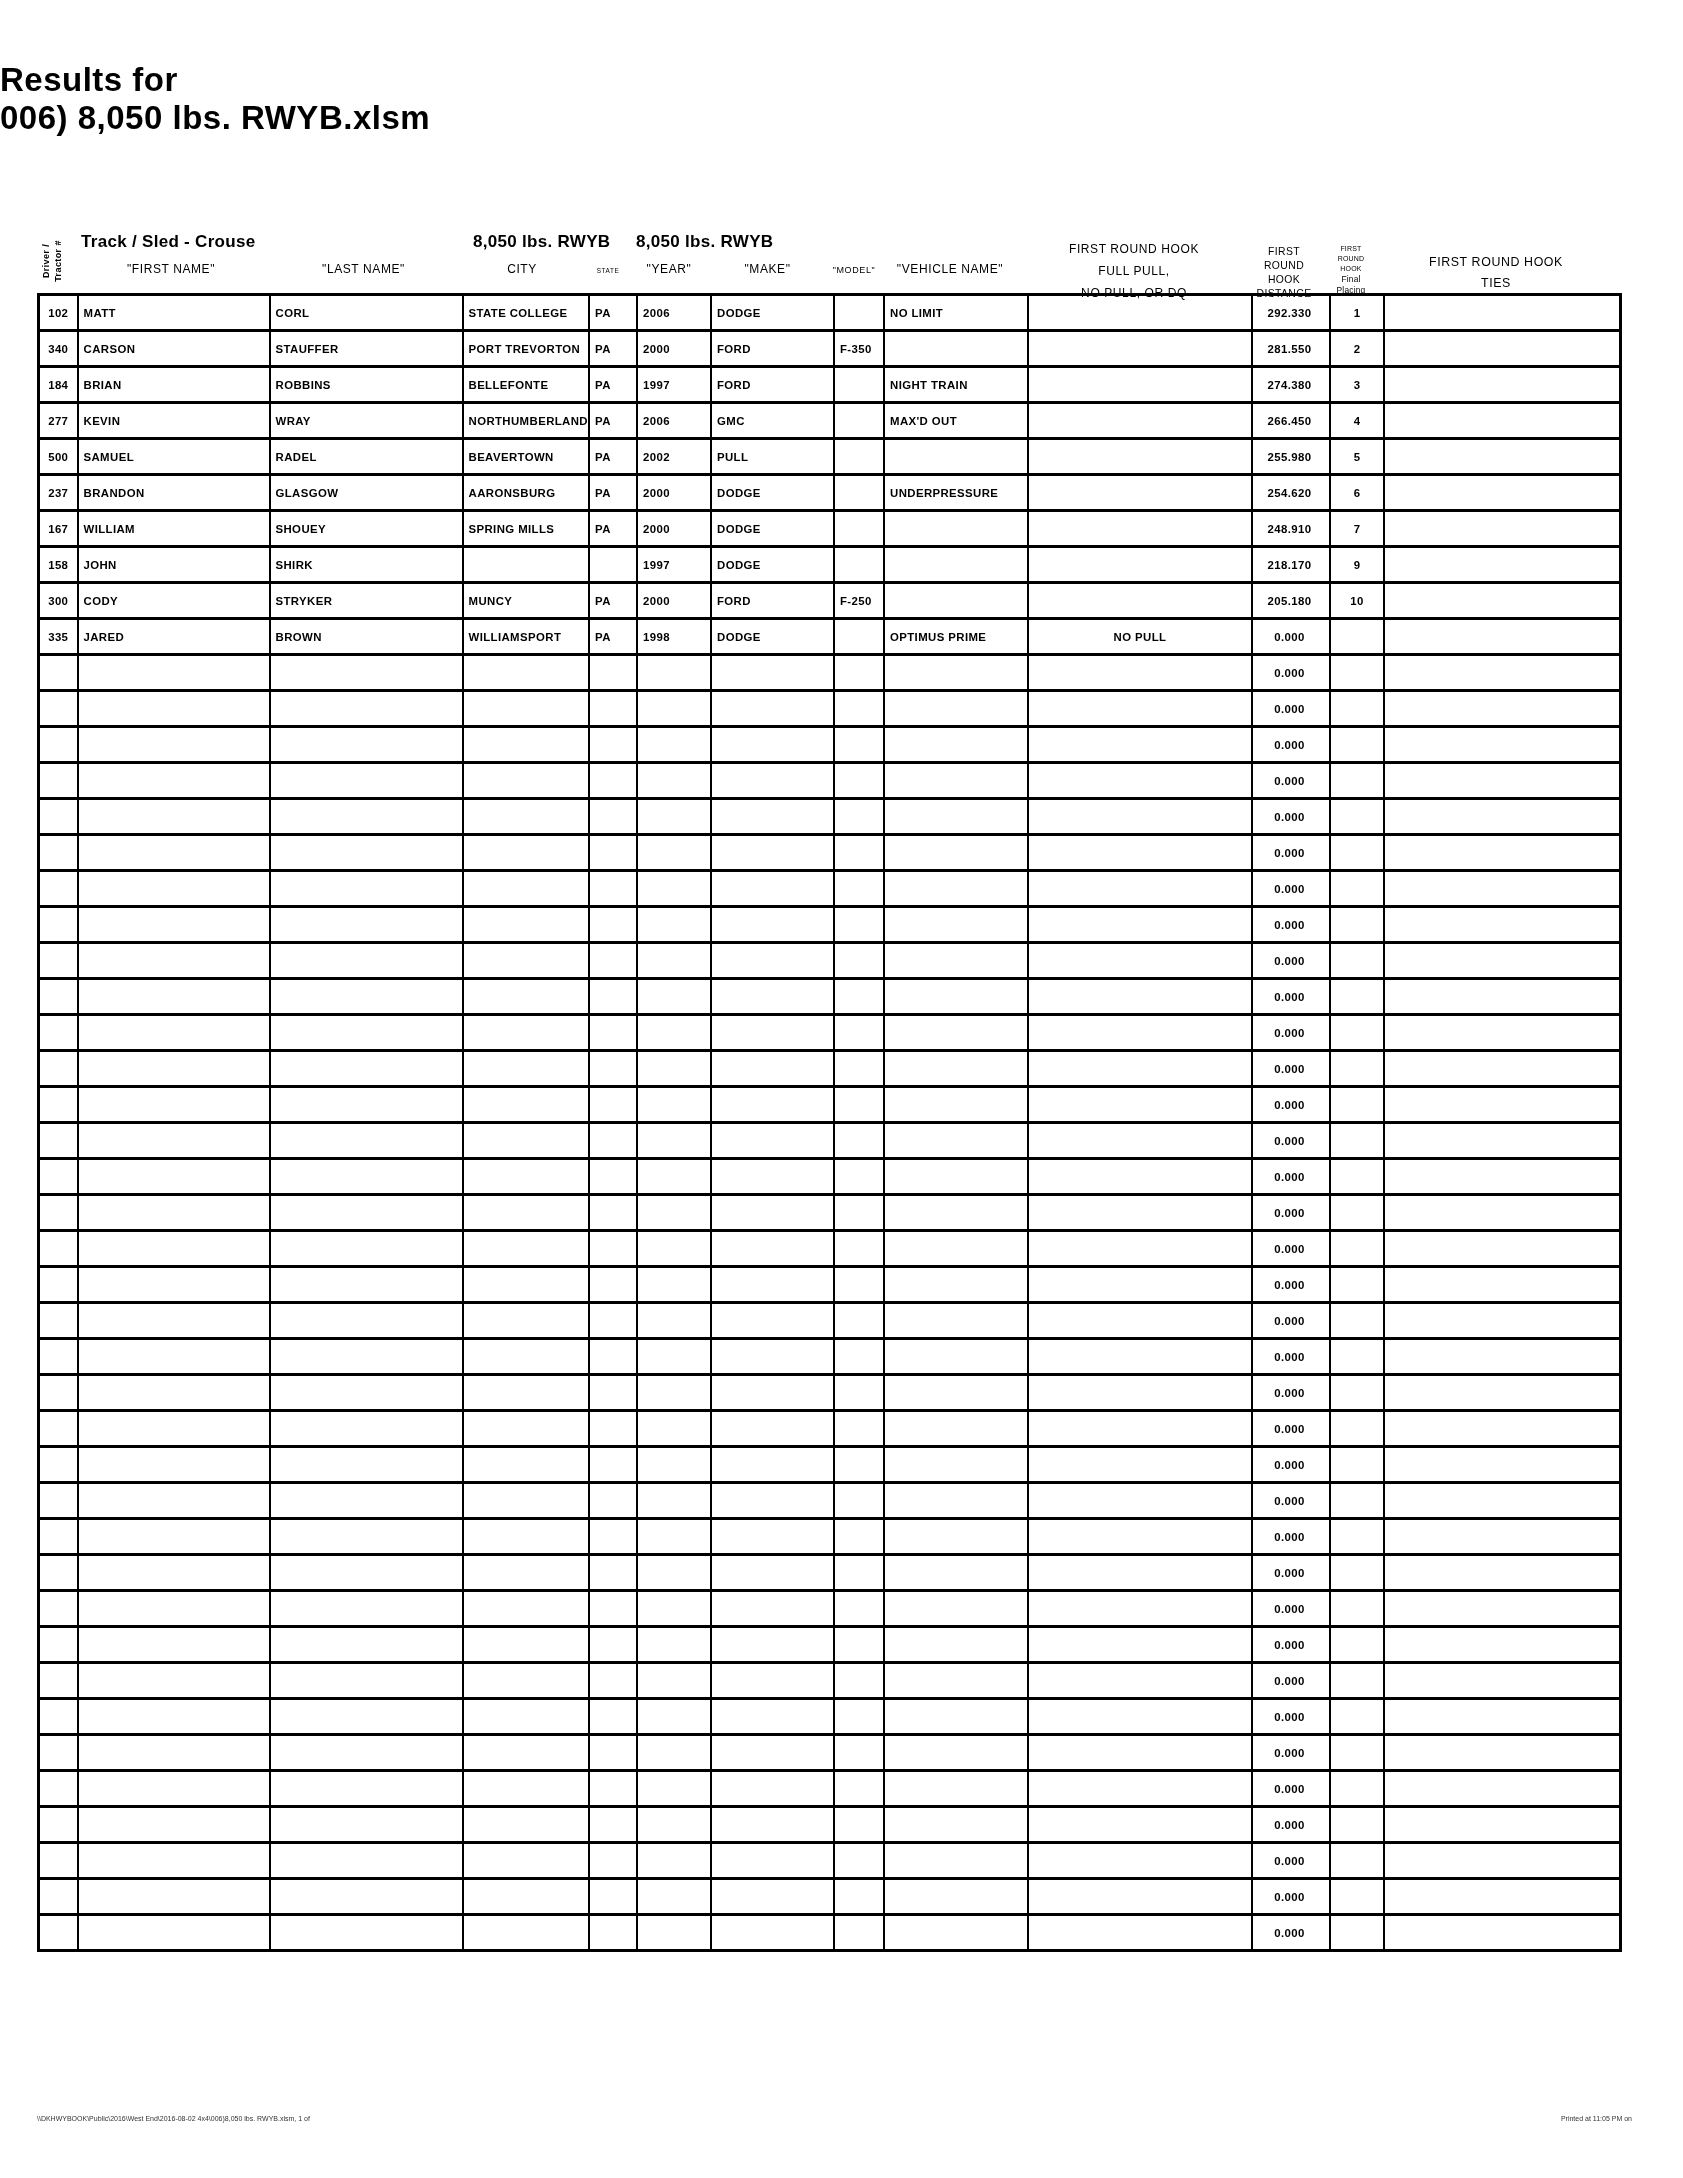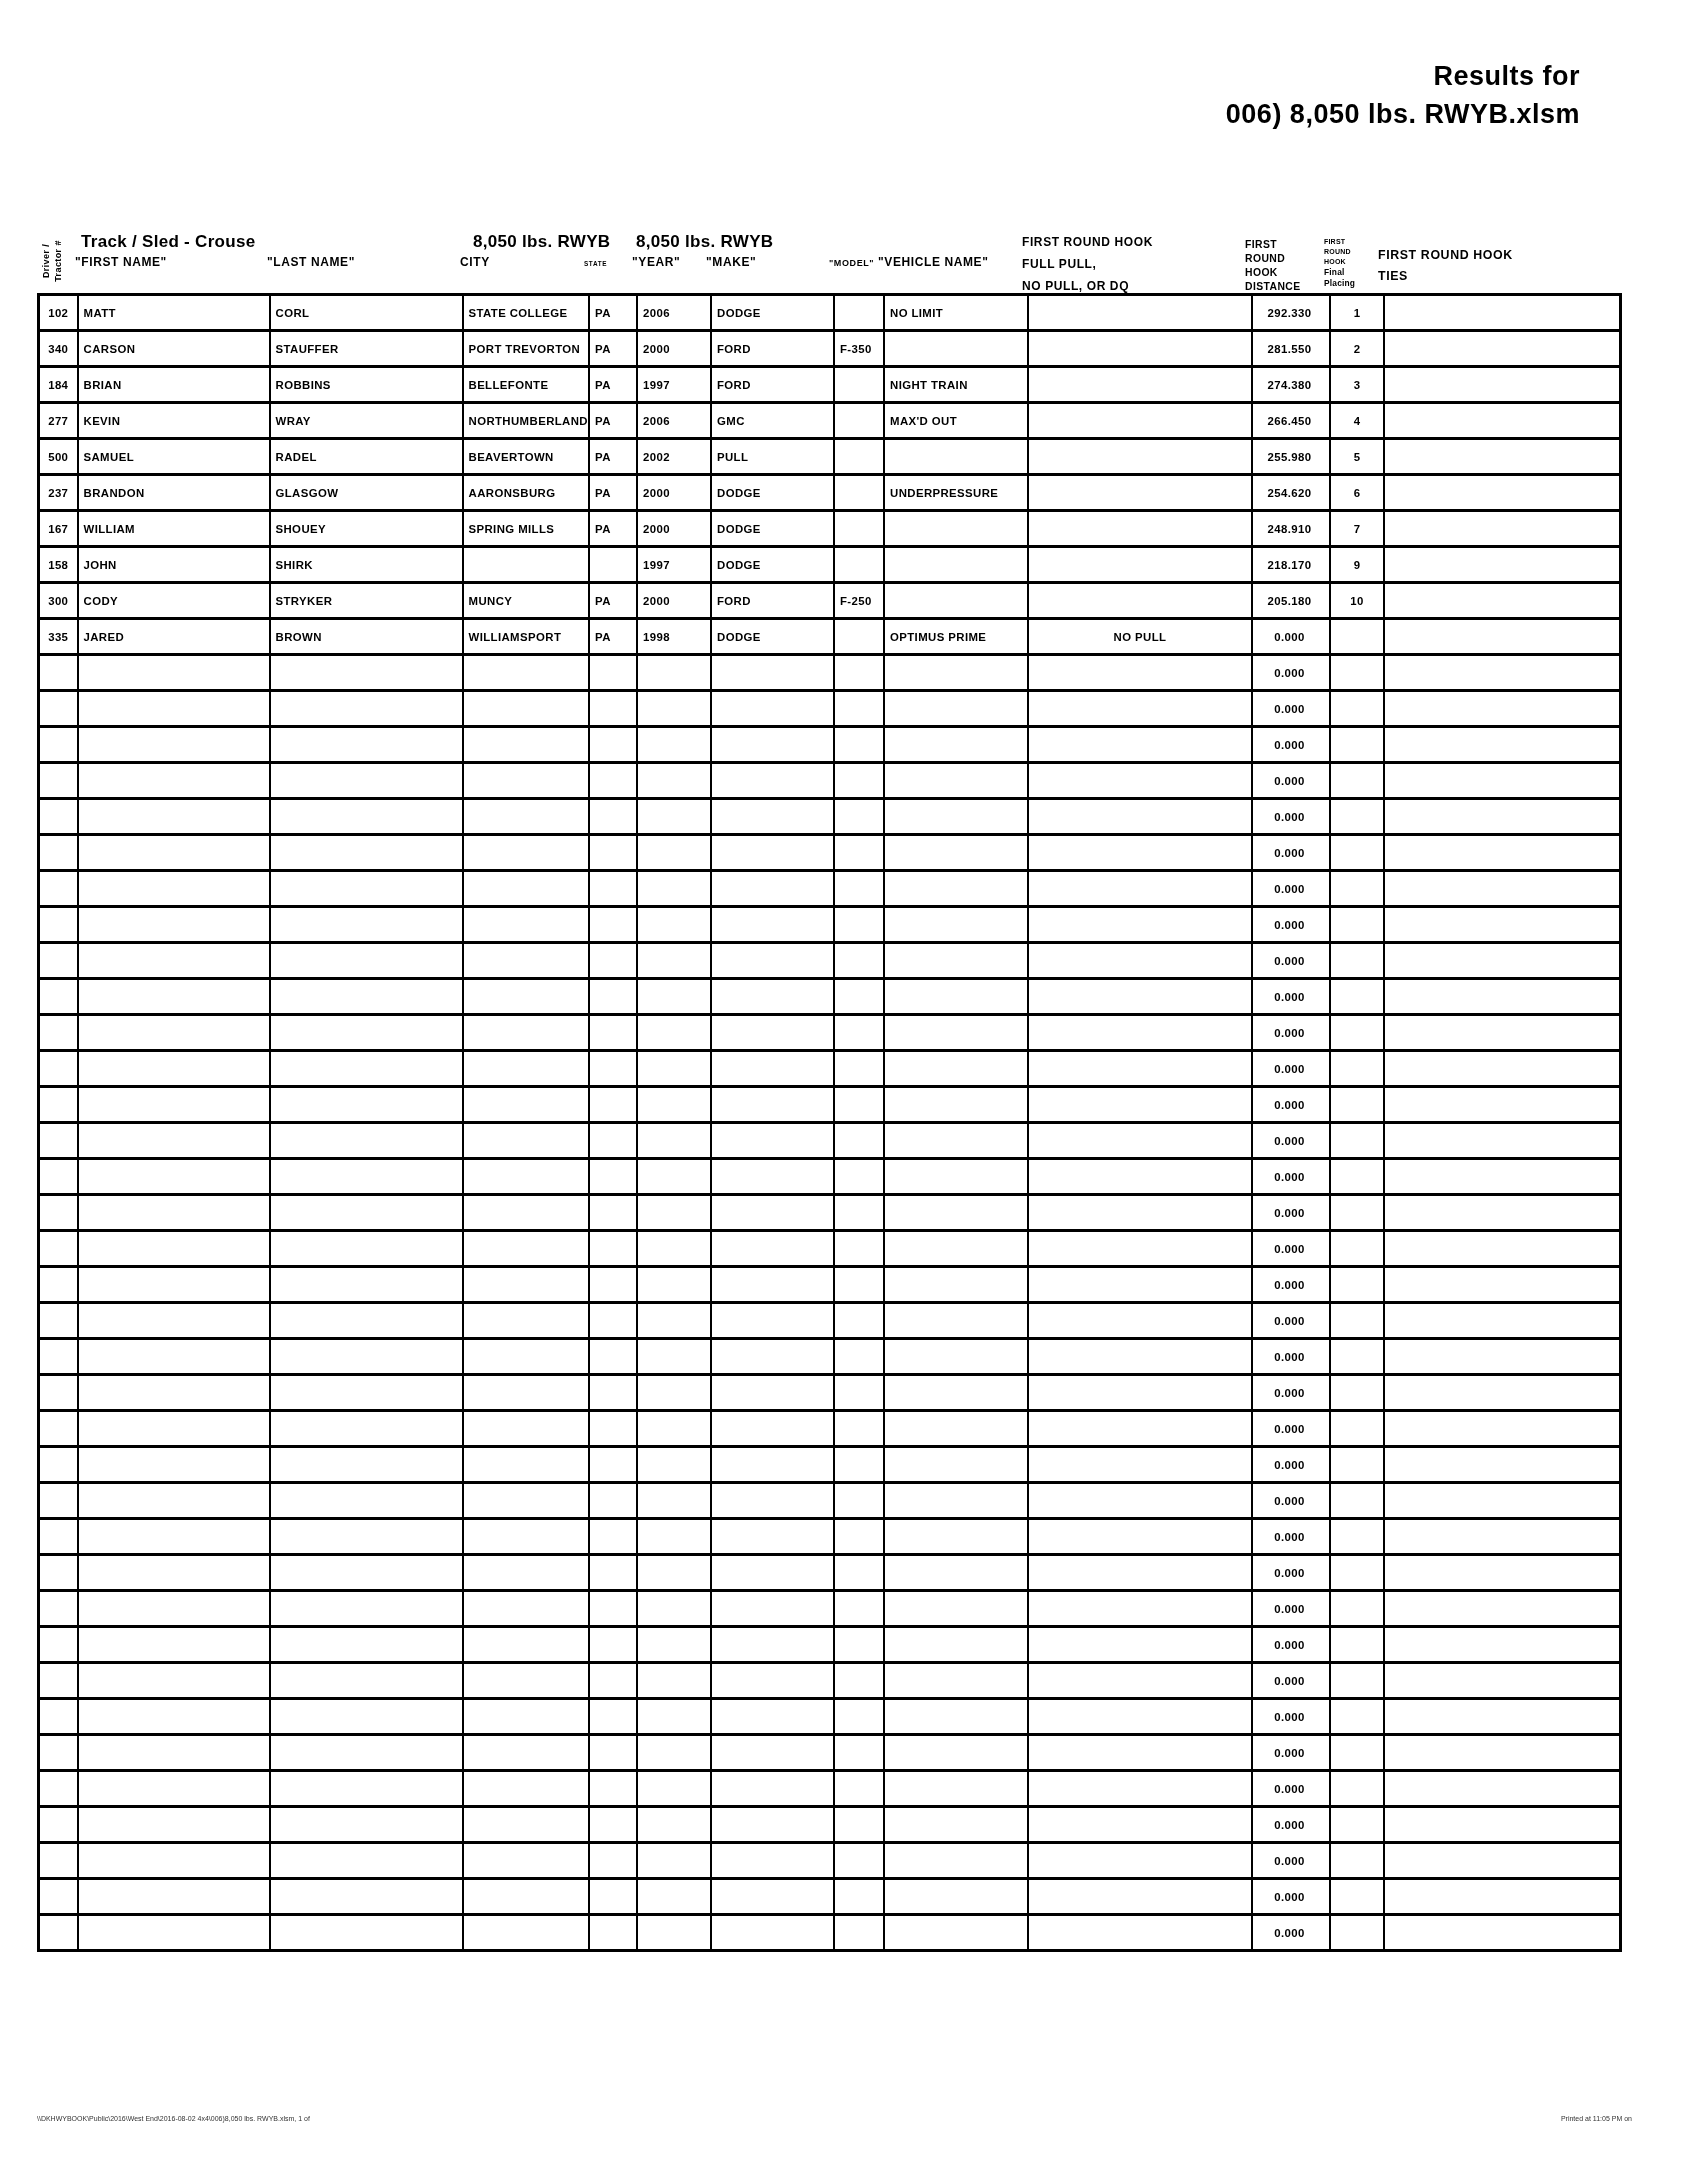--- a/index.html
+++ b/index.html
@@ -1,31 +1,31 @@
 <!DOCTYPE html>
 <html><head>
 <meta charset="utf-8">
 <style>
   html,body { margin:0; padding:0; background:#fff; }
   .page {
     position:relative; width:1683px; height:2178px; background:#ffffff;
     font-family:"Liberation Sans", sans-serif; color:#000;
   }
   
-  .title { position:absolute; left:0; width:1580px; text-align:right;
-           font-weight:bold; font-size:27px; letter-spacing:0.5px; }
+  .title { position:absolute; left:0; width:1580px; text-align:left;
+           font-weight:bold; font-size:33px; letter-spacing:0.5px; }
   .title1 { top:61px; }
   .title2 { top:99px; }
   
   .sec { position:absolute; font-weight:bold; font-size:17px; letter-spacing:0.3px; top:202px; white-space:nowrap;margin-top:30px; }
   .sec-track { left:81px; }
   .sec-class1 { left:473px; }
   .sec-class2 { left:636px; }
   
-  .ch, .ch-block { position:absolute; font-weight:bold; text-align:left; letter-spacing:0.6px; white-space:nowrap; }
+  .ch, .ch-block { position:absolute; font-weight:normal; text-align:center; letter-spacing:0.6px; white-space:nowrap;margin-top:7px; }
   .ch { top:255px; font-size:12px; }
   .ch-first   { left:75px;  width:192px; }
   .ch-last    { left:267px; width:193px; }
   .ch-city    { left:460px; width:124px; }
   .ch-state   { left:584px; width:48px;  font-size:6.4px; top:260px; }
   .ch-year    { left:632px; width:74px; }
   .ch-make    { left:706px; width:123px; }
   .ch-model   { left:829px; width:50px;  font-size:9px; top:258px; }
   .ch-vehicle { left:878px; width:144px; }
   .ch-fullpull { left:1022px; width:224px; top:231px; font-size:12px; line-height:22px; }

